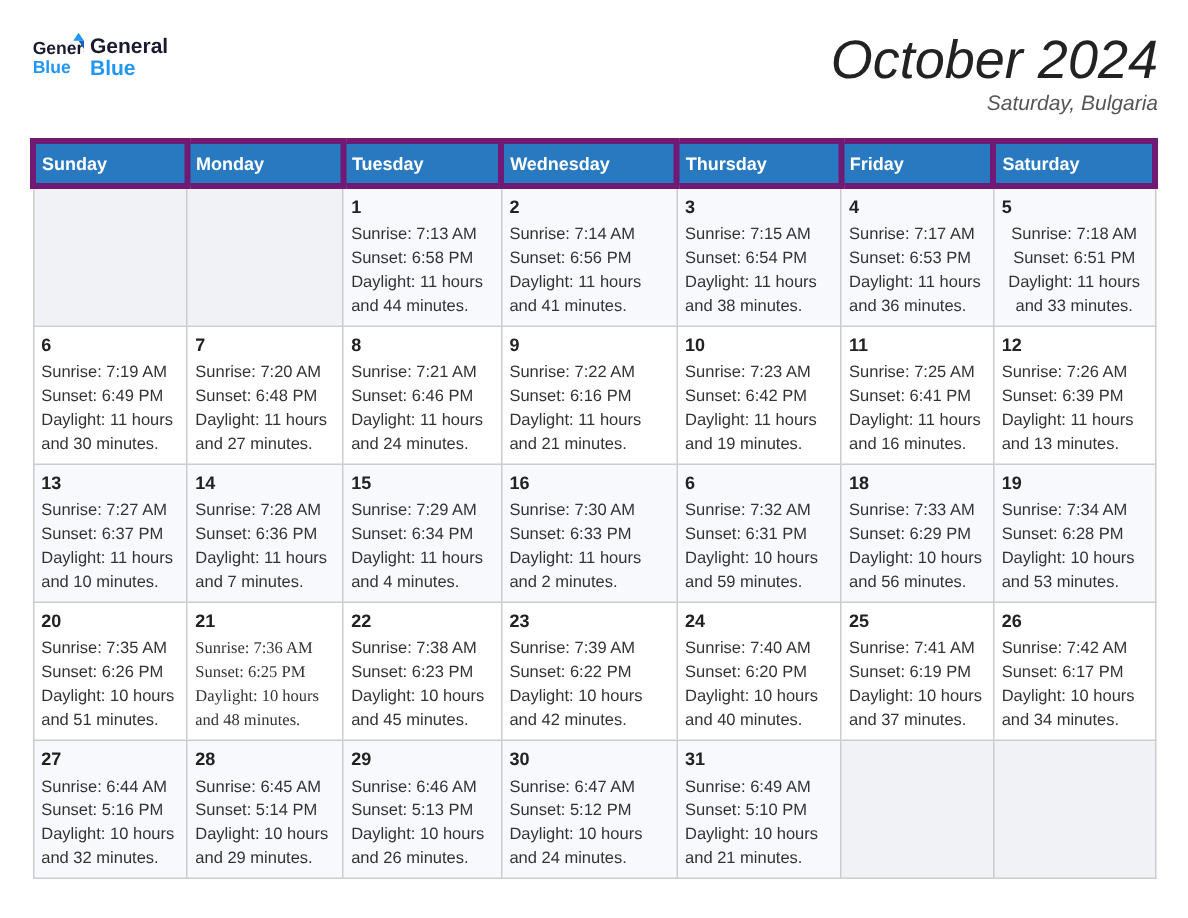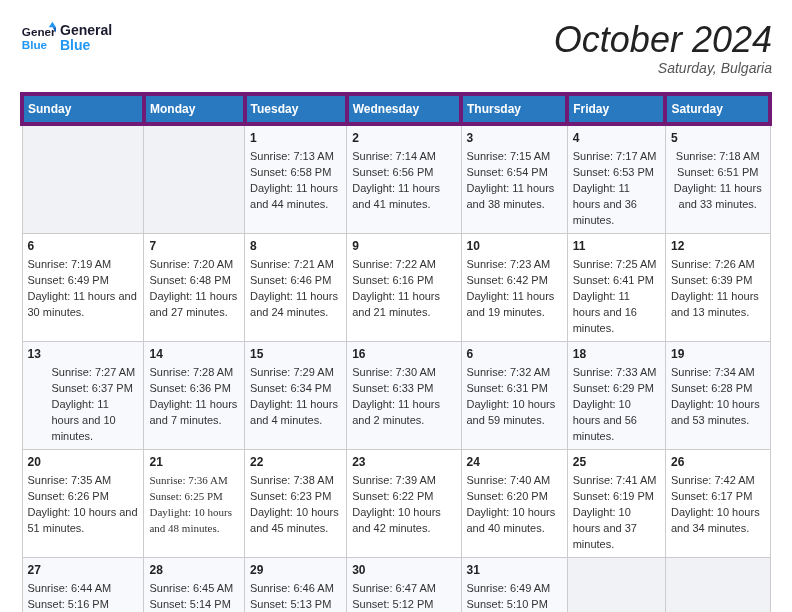--- a/index.html
+++ b/index.html
@@ -193,21 +193,21 @@
         <td>
           <span class="day-num">12</span>
           <div class="day-info" style="white-space: pre-line;">Sunrise: 7:26 AM
 Sunset: 6:39 PM
 Daylight: 11 hours and 13 minutes.</div>
         </td>
       </tr>
       <tr>
         <td>
           <span class="day-num">13</span>
-          <div class="day-info" style="white-space: pre-line; margin-left: 24px;">Sunrise: 7:27 AM
+          <div class="day-info" style="white-space: pre-line;">Sunrise: 7:27 AM
 Sunset: 6:37 PM
 Daylight: 11 hours and 10 minutes.</div>
         </td>
         <td>
           <span class="day-num">14</span>
           <div class="day-info" style="white-space: pre-line;">Sunrise: 7:28 AM
 Sunset: 6:36 PM
 Daylight: 11 hours and 7 minutes.</div>
         </td>
         <td>

